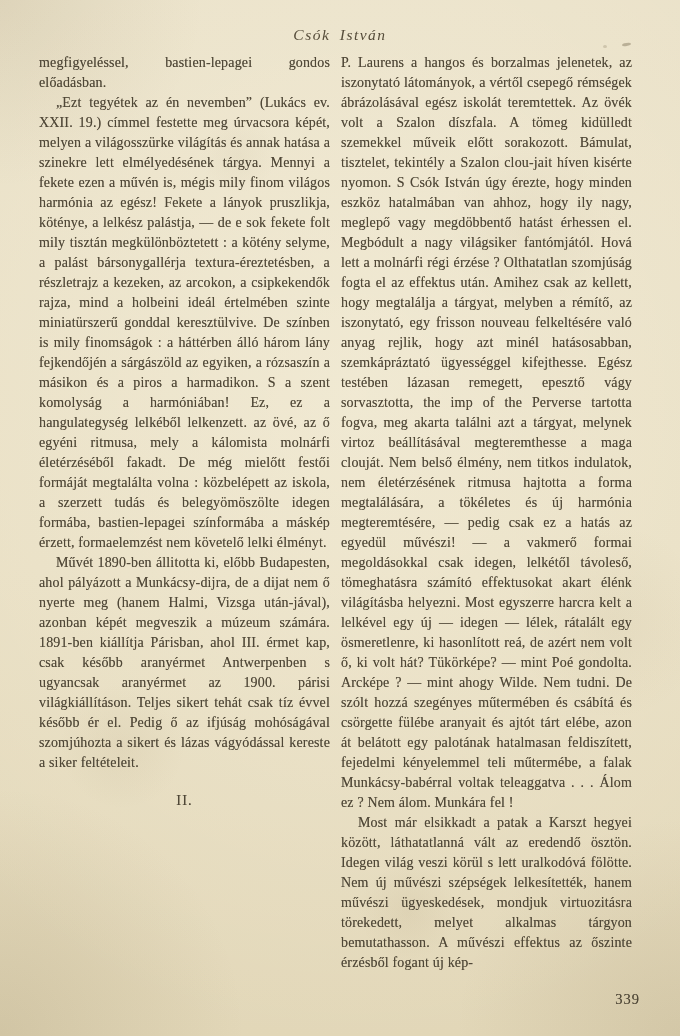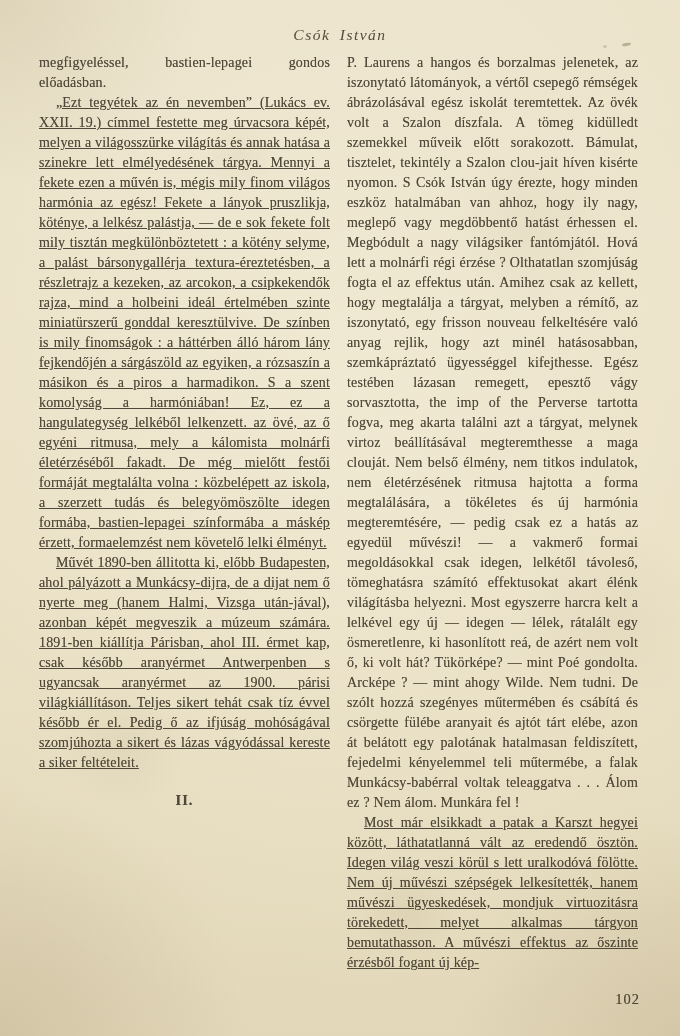--- a/index.html
+++ b/index.html
@@ -54,40 +54,40 @@
     border-radius: 50%;
   }
   .speck.s1 { top: 43px; left: 622px; width: 9px; height: 3px; transform: rotate(-8deg); }
   .speck.s2 { top: 45px; left: 603px; width: 4px; height: 3px; opacity: .6; }
   .columns {
     position: absolute;
     top: 53px;
     left: 39px;
     width: 604px;
     display: flex;
-    gap: 17px;
+    gap: 11px;
   }
   .col {
     width: 291px;
     flex: 0 0 291px;
   }
   .col p {
     margin: 0;
     font-size: 14px;
     line-height: 20px;
     text-align: justify;
     letter-spacing: 0.15px;
     color: #4f4737;
     text-shadow: 0 0 0.6px rgba(79,71,55,0.55);
   }
-  .col p.indent { text-indent: 17px; text-decoration: underline; }
+  .col p.indent { text-indent: 17px; }
   .sec-heading {
     margin: 17px 0 6px 0;
     font-size: 14.5px;
-    font-weight: bold;
+    font-weight: normal;
     line-height: 20px;
     text-align: center;
     letter-spacing: 1px;
     color: #4f4737;
     text-shadow: 0 0 0.6px rgba(79,71,55,0.55);
   }
   .page-number {
     position: absolute;
     top: 991px;
     right: 40px;
@@ -116,15 +116,15 @@
       <h3 class="sec-heading">II.</h3>
     </div>
 
     <div class="col">
       <p>P. Laurens a hangos és borzalmas jelenetek, az iszonytató látományok, a vértől csepegő rémségek ábrázolásával egész iskolát teremtettek. Az övék volt a Szalon díszfala. A tömeg kidülledt szemekkel műveik előtt sorakozott. Bámulat, tisztelet, tekintély a Szalon clou-jait híven kisérte nyomon. S Csók István úgy érezte, hogy minden eszköz hatalmában van ahhoz, hogy ily nagy, meglepő vagy megdöbbentő hatást érhessen el. Megbódult a nagy világsiker fantómjától. Hová lett a molnárfi régi érzése&nbsp;? Olthatatlan szomjúság fogta el az effektus után. Amihez csak az kellett, hogy megtalálja a tárgyat, melyben a rémítő, az iszonytató, egy frisson nouveau felkeltésére való anyag rejlik, hogy azt minél hatásosabban, szemkápráztató ügyességgel kifejthesse. Egész testében lázasan remegett, epesztő vágy sorvasztotta, the imp of the Perverse tartotta fogva, meg akarta találni azt a tárgyat, melynek virtoz beállításával megteremthesse a maga clouját. Nem belső élmény, nem titkos indulatok, nem életérzésének ritmusa hajtotta a forma megtalálására, a tökéletes és új harmónia megteremtésére, — pedig csak ez a hatás az egyedül művészi! — a vakmerő formai megoldásokkal csak idegen, lelkétől távoleső, tömeghatásra számító effektusokat akart élénk világításba helyezni. Most egyszerre harcra kelt a lelkével egy új — idegen — lélek, rátalált egy ösmeretlenre, ki hasonlított reá, de azért nem volt ő, ki volt hát? Tükörképe? — mint Poé gondolta. Arcképe&nbsp;? — mint ahogy Wilde. Nem tudni. De szólt hozzá szegényes műtermében és csábítá és csörgette fülébe aranyait és ajtót tárt elébe, azon át belátott egy palotának hatalmasan feldiszített, fejedelmi kényelemmel teli műtermébe, a falak Munkácsy-babérral voltak teleaggatva&nbsp;.&nbsp;.&nbsp;. Álom ez&nbsp;? Nem álom. Munkára fel&nbsp;!</p>
       <p class="indent">Most már elsikkadt a patak a Karszt hegyei között, láthatatlanná vált az eredendő ösztön. Idegen világ veszi körül s lett uralkodóvá fölötte. Nem új művészi szépségek lelkesítették, hanem művészi ügyeskedések, mondjuk virtuozitásra törekedett, melyet alkalmas tárgyon bemutathasson. A művészi effektus az őszinte érzésből fogant új kép-</p>
     </div>
 
   </div>
 
-  <div class="page-number">102</div>
+  <div class="page-number">339</div>
 
 </div>
 
 </body></html>

